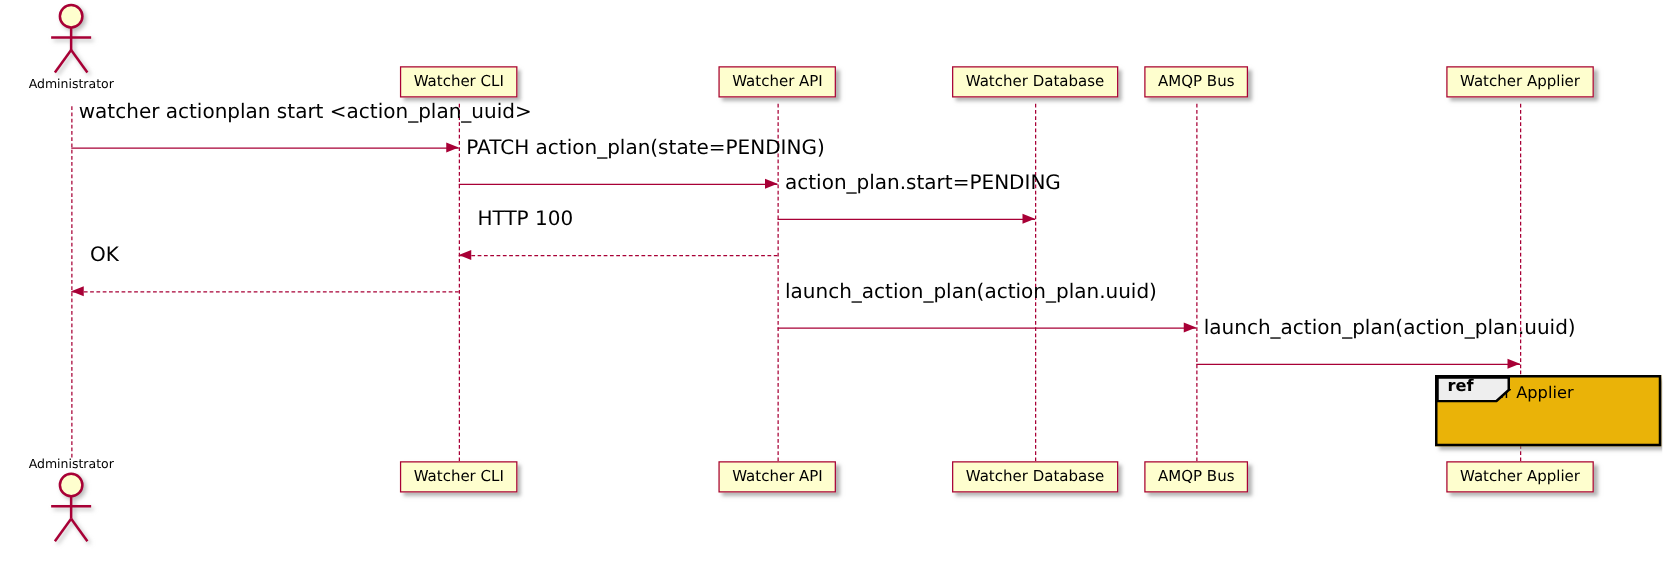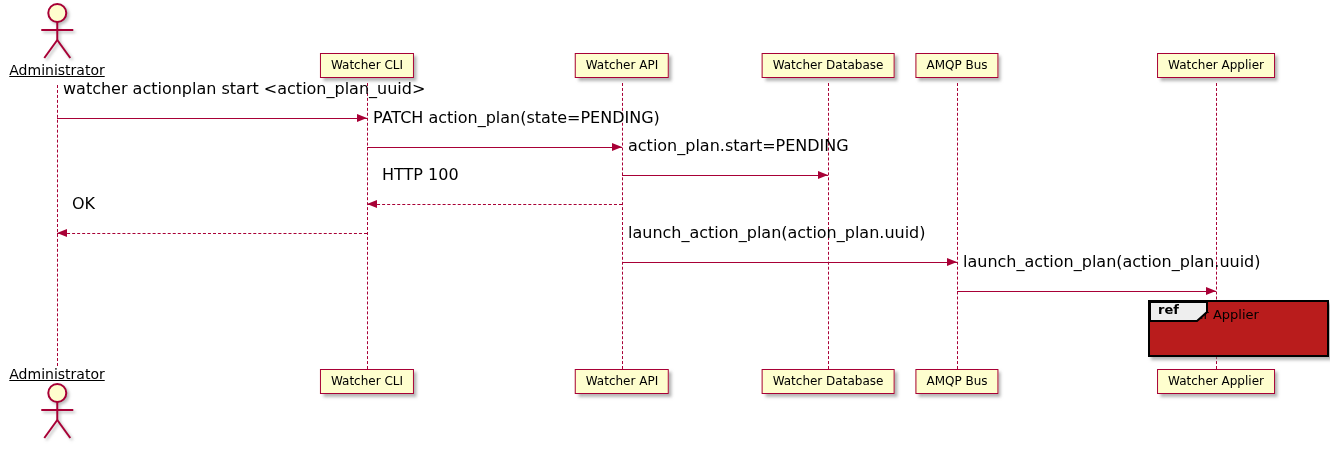--- a/index.html
+++ b/index.html
@@ -37,21 +37,21 @@
     white-space: nowrap;
     text-align: center;
   }
   .actor {
     position: absolute;
     transform: translateX(-50%);
     display: flex;
     flex-direction: column;
     align-items: center;
   }
-  .actor-label { font-size: 14px; white-space: nowrap; text-decoration: underline; }
+  .actor-label { font-size: 10px; white-space: nowrap; }
   .actor-figure { filter: drop-shadow(2.5px 2.5px 1.5px rgba(140,140,140,0.6)); }
   .actor-figure circle { fill: var(--fill); stroke: var(--line); stroke-width: 2; }
   .actor-figure line { stroke: var(--line); stroke-width: 2; }
   .msg { position: absolute; height: 0; }
   .msg .line {
     position: absolute;
     left: 0; right: 0; top: 0;
     border-top: 1px solid var(--line);
   }
   .msg.dotted .line { border-top-style: dashed; }
@@ -73,21 +73,21 @@
   .arrowhead.left {
     left: 0;
     border-top: 4.5px solid transparent;
     border-bottom: 4.5px solid transparent;
     border-right: 10px solid var(--line);
   }
   .ref-box {
     position: absolute;
     left: 1148px; top: 300px;
     width: 181px; height: 57px;
-    background: #b91c1c;
+    background: #eab308;
     border: 2px solid #000000;
     box-shadow: 3px 3px 3px rgba(130,130,130,0.6);
     font-size: 13px;
     line-height: 1.3;
     padding: 5px 5px 2px 5px;
   }
   .ref-tag {
     position: absolute;
     top: -1px; left: -1px;
     width: 60px; height: 21px;

